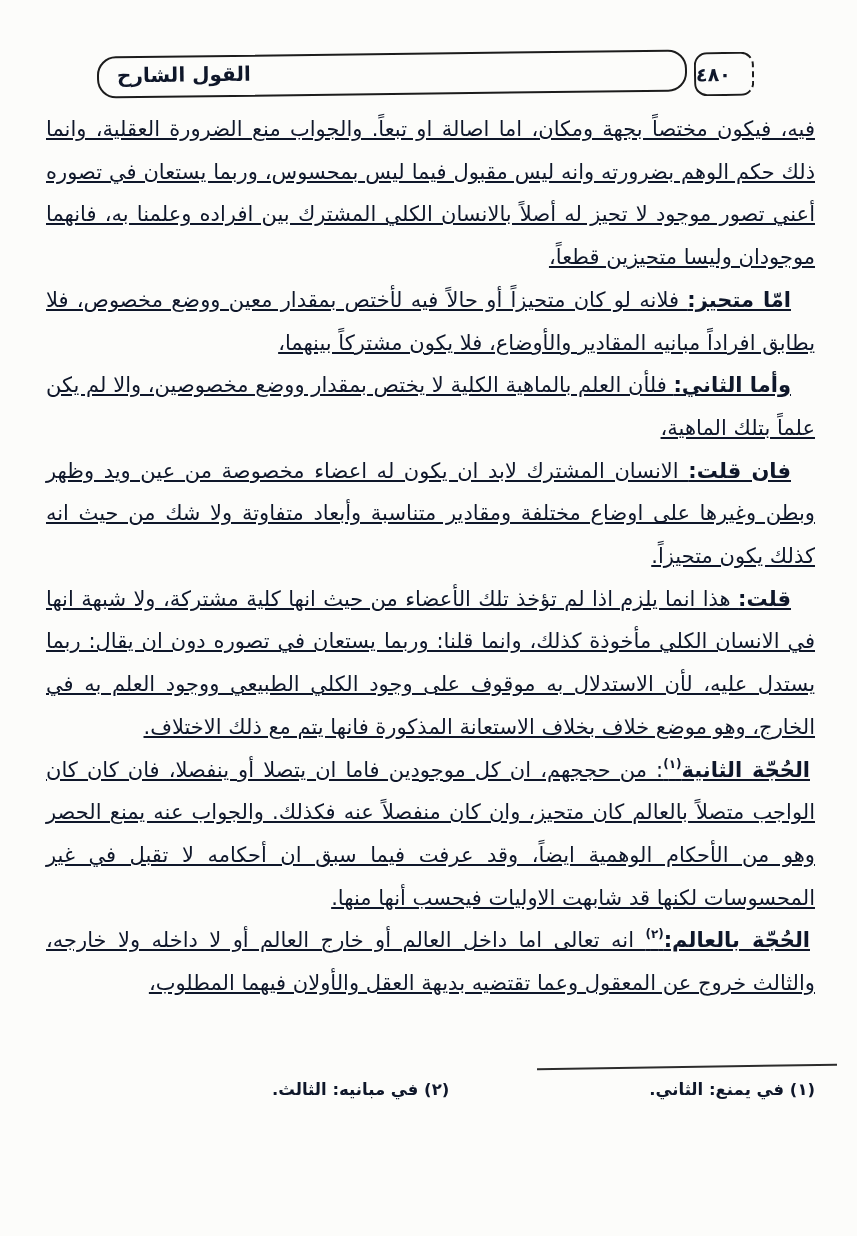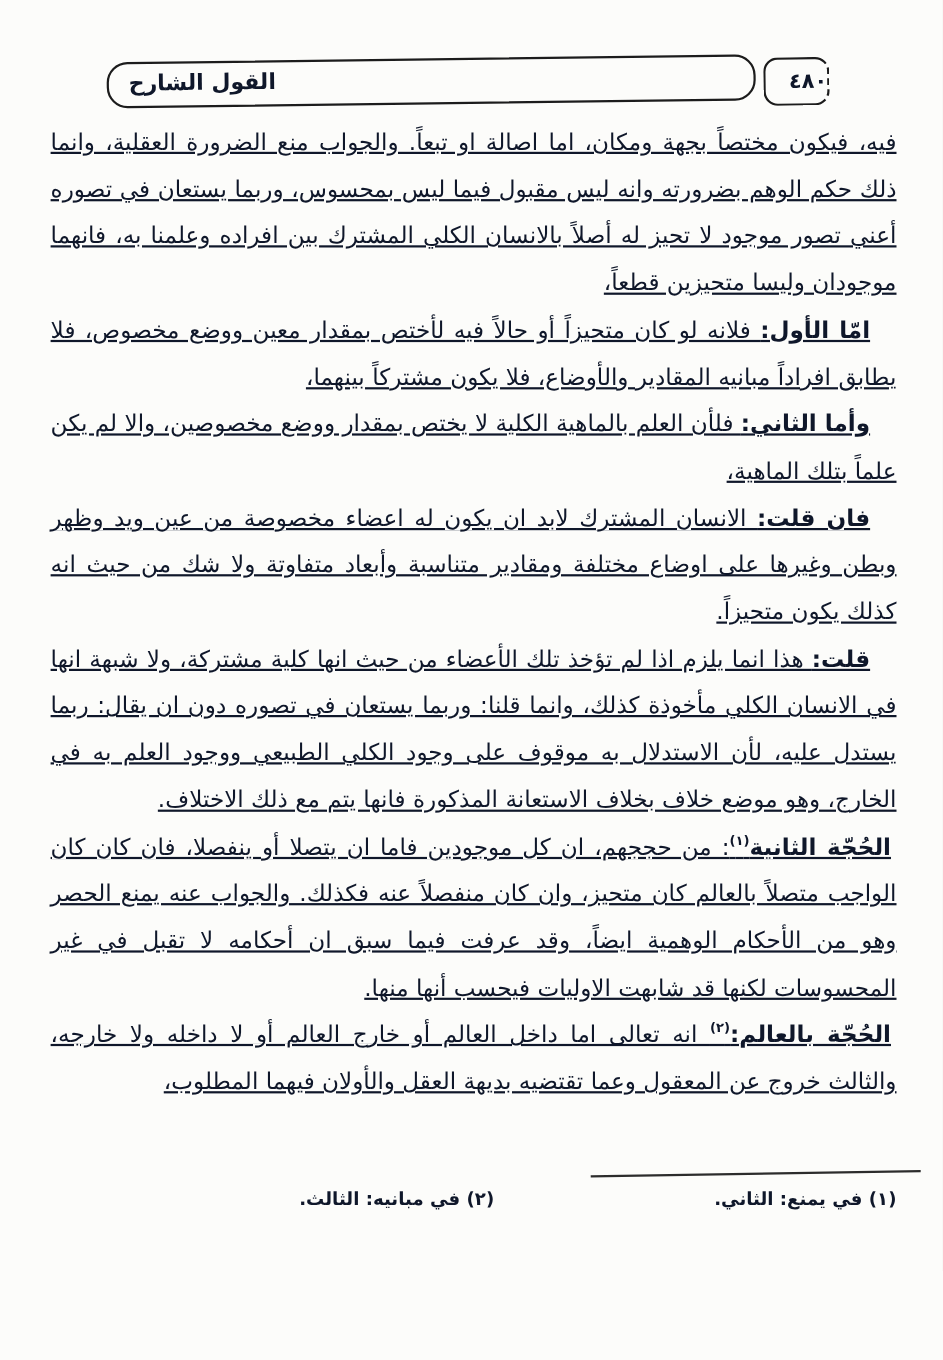--- a/index.html
+++ b/index.html
@@ -41,21 +41,21 @@
     left: 694px;
     top: 52px;
     width: 56px;
     height: 40px;
     border: 2px solid #1c1c1c;
     border-right-style: dashed;
     border-radius: 13px;
     transform: rotate(-0.8deg);
     display: flex;
     align-items: center;
-    justify-content: flex-end;
+    justify-content: flex-start;
     font-weight: 700;
     font-size: 19px;
   }
   
   .body-text {
     position: absolute;
     top: 108px;
     right: 42px;
     left: 46px;
     direction: rtl;
@@ -109,21 +109,21 @@
 
   <div class="title-box">
     <span class="title-text">القول الشارح</span>
   </div>
   <div class="number-box">
     <span>٤٨٠</span>
   </div>
 
   <div class="body-text" dir="rtl">
     <p><span class="lead"></span><sup class="fnref"></sup><span>فيه، فيكون مختصاً بجهة ومكان، اما اصالة او تبعاً. والجواب منع الضرورة العقلية، وانما ذلك حكم الوهم بضرورته وانه ليس مقبول فيما ليس بمحسوس، وربما يستعان في تصوره أعني تصور موجود لا تحيز له أصلاً بالانسان الكلي المشترك بين افراده وعلمنا به، فانهما موجودان وليسا متحيزين قطعاً،</span></p>
-    <p class="ind-md"><span class="lead">امّا الأول:</span><sup class="fnref"></sup><span> فلانه لو كان متحيزاً أو حالاً فيه لأختص بمقدار معين ووضع مخصوص، فلا يطابق افراداً مبانيه المقادير والأوضاع، فلا يكون مشتركاً بينهما،</span></p>
+    <p class="ind-md"><span class="lead">امّا متحيز:</span><sup class="fnref"></sup><span> فلانه لو كان متحيزاً أو حالاً فيه لأختص بمقدار معين ووضع مخصوص، فلا يطابق افراداً مبانيه المقادير والأوضاع، فلا يكون مشتركاً بينهما،</span></p>
     <p class="ind-md"><span class="lead">وأما الثاني:</span><sup class="fnref"></sup><span> فلأن العلم بالماهية الكلية لا يختص بمقدار ووضع مخصوصين، والا لم يكن علماً بتلك الماهية،</span></p>
     <p class="ind-md"><span class="lead">فان قلت:</span><sup class="fnref"></sup><span> الانسان المشترك لابد ان يكون له اعضاء مخصوصة من عين ويد وظهر وبطن وغيرها على اوضاع مختلفة ومقادير متناسبة وأبعاد متفاوتة ولا شك من حيث انه كذلك يكون متحيزاً.</span></p>
     <p class="ind-md"><span class="lead">قلت:</span><sup class="fnref"></sup><span> هذا انما يلزم اذا لم تؤخذ تلك الأعضاء من حيث انها كلية مشتركة، ولا شبهة انها في الانسان الكلي مأخوذة كذلك، وانما قلنا: وربما يستعان في تصوره دون ان يقال: ربما يستدل عليه، لأن الاستدلال به موقوف على وجود الكلي الطبيعي ووجود العلم به في الخارج، وهو موضع خلاف بخلاف الاستعانة المذكورة فانها يتم مع ذلك الاختلاف.</span></p>
     <p class="ind-sm"><span class="lead">الحُجّة الثانية</span><sup class="fnref">(١)</sup><span>: من حججهم، ان كل موجودين فاما ان يتصلا أو ينفصلا، فان كان كان الواجب متصلاً بالعالم كان متحيز، وان كان منفصلاً عنه فكذلك. والجواب عنه يمنع الحصر وهو من الأحكام الوهمية ايضاً، وقد عرفت فيما سبق ان أحكامه لا تقبل في غير المحسوسات لكنها قد شابهت الاوليات فيحسب أنها منها.</span></p>
     <p class="ind-sm"><span class="lead">الحُجّة بالعالم:</span><sup class="fnref">(٢)</sup><span> انه تعالى اما داخل العالم أو خارج العالم أو لا داخله ولا خارجه، والثالث خروج عن المعقول وعما تقتضيه بديهة العقل والأولان فيهما المطلوب،</span></p>
   </div>
 
   <div class="footer-area">
     <div class="footnote-rule"></div>
     <div class="footnotes" dir="rtl">

